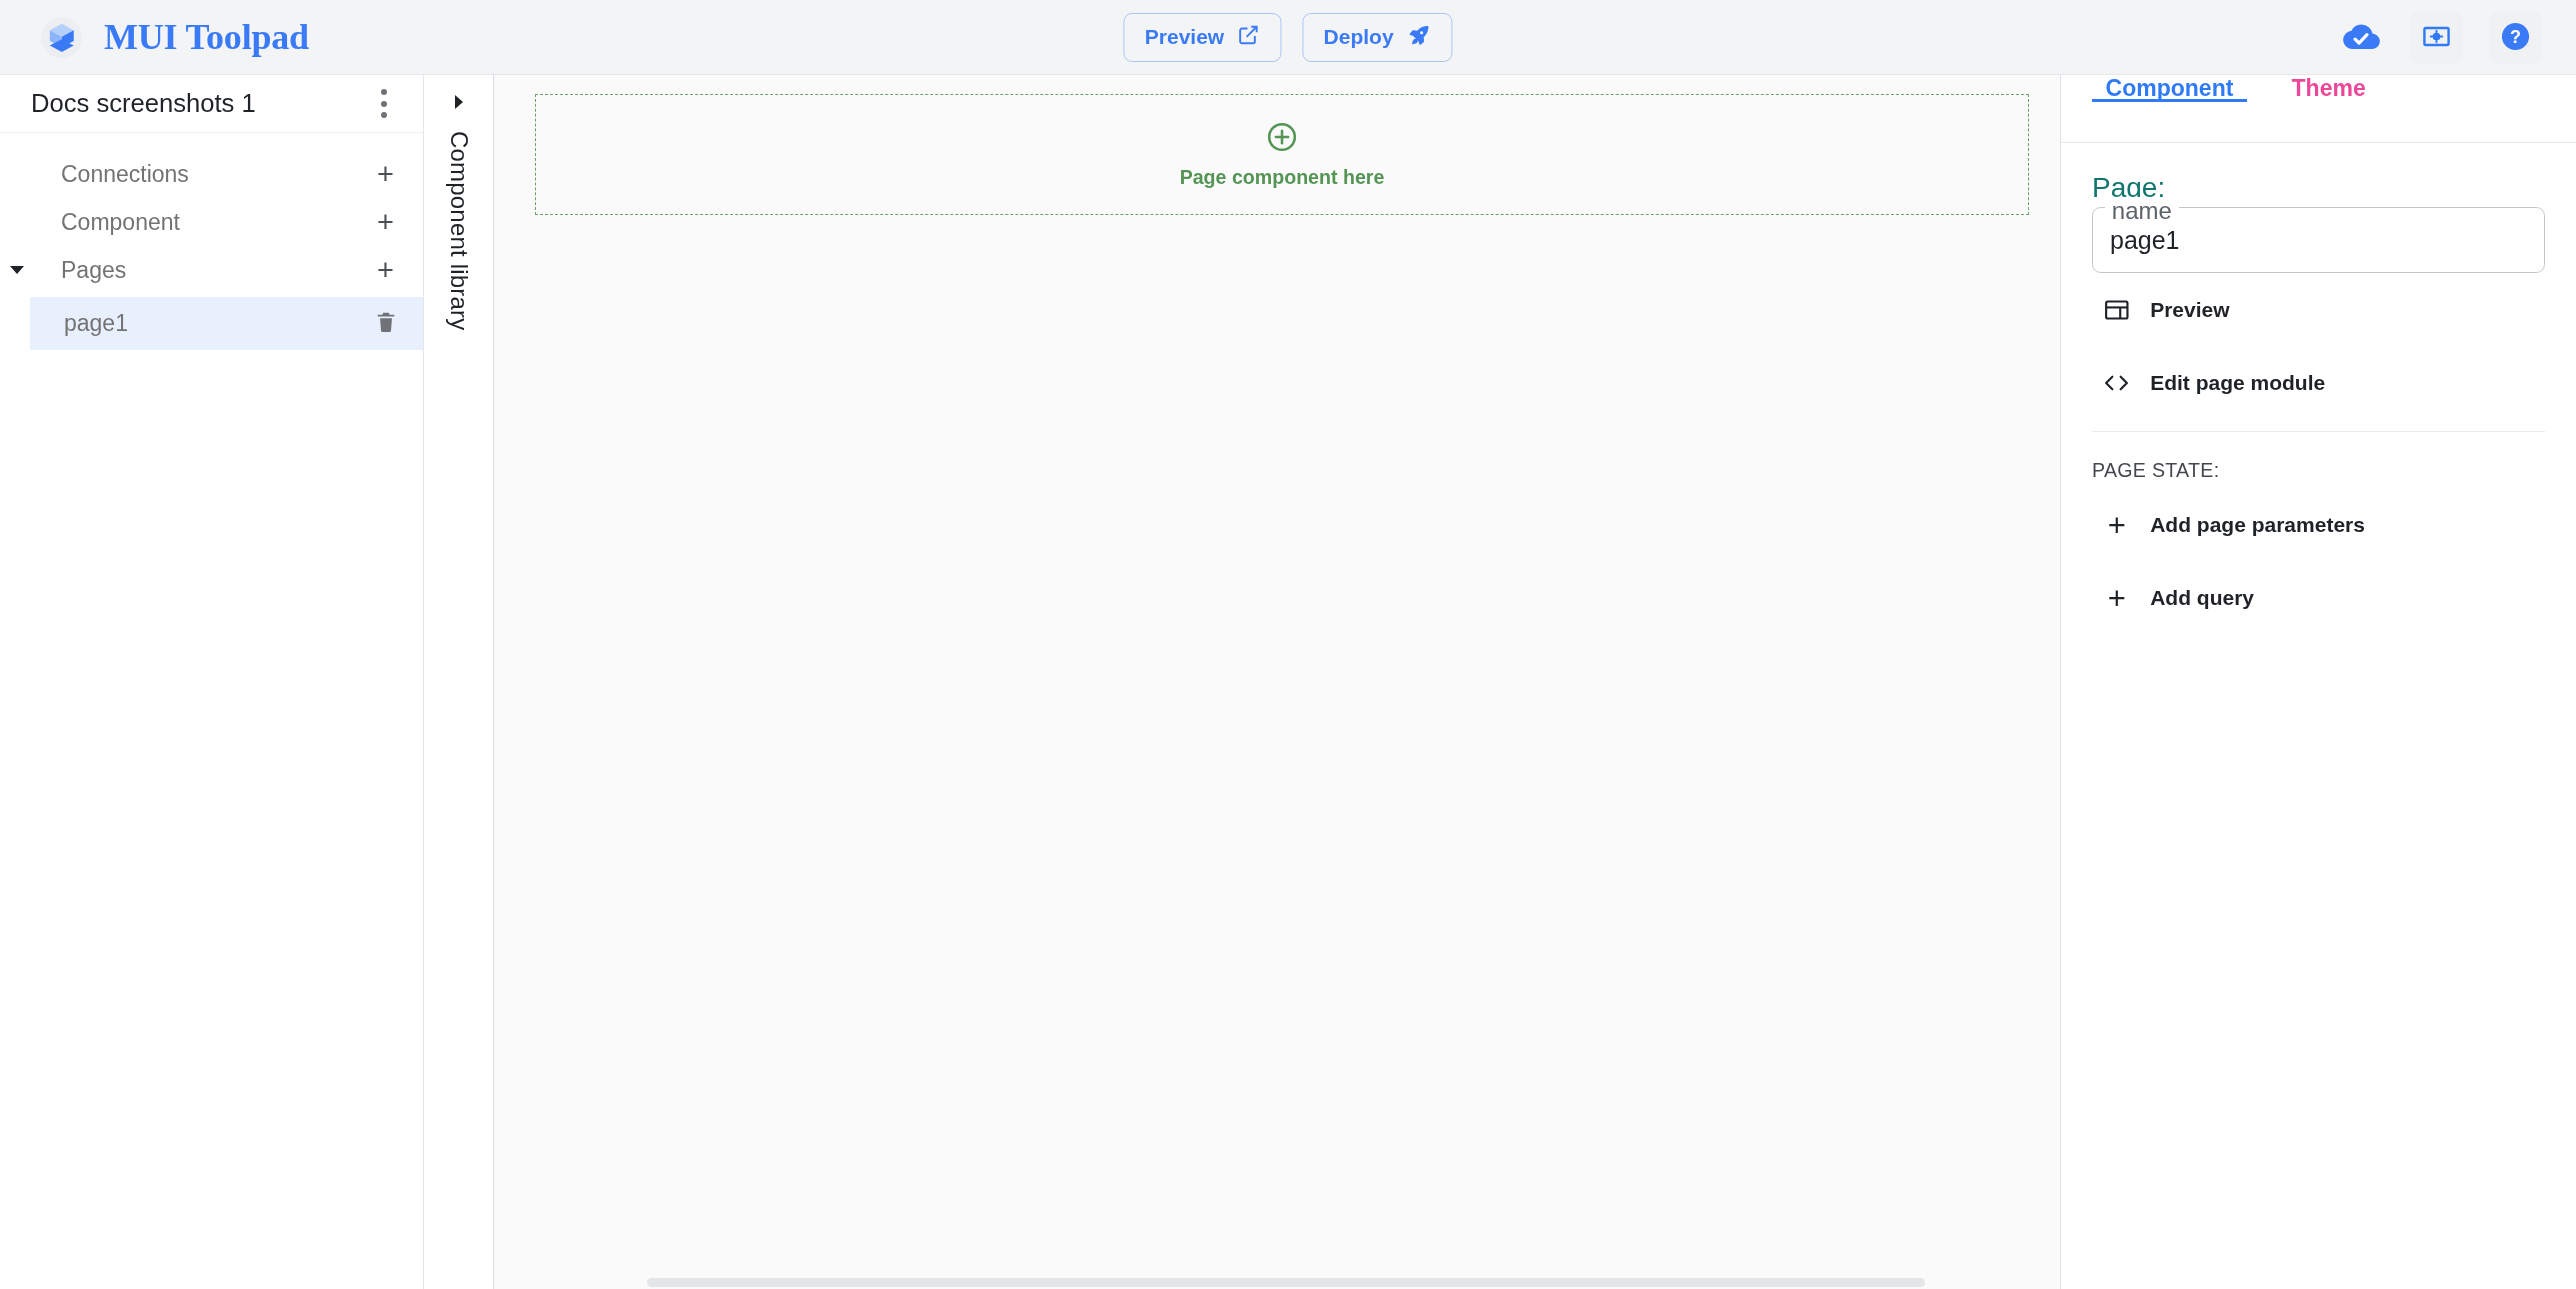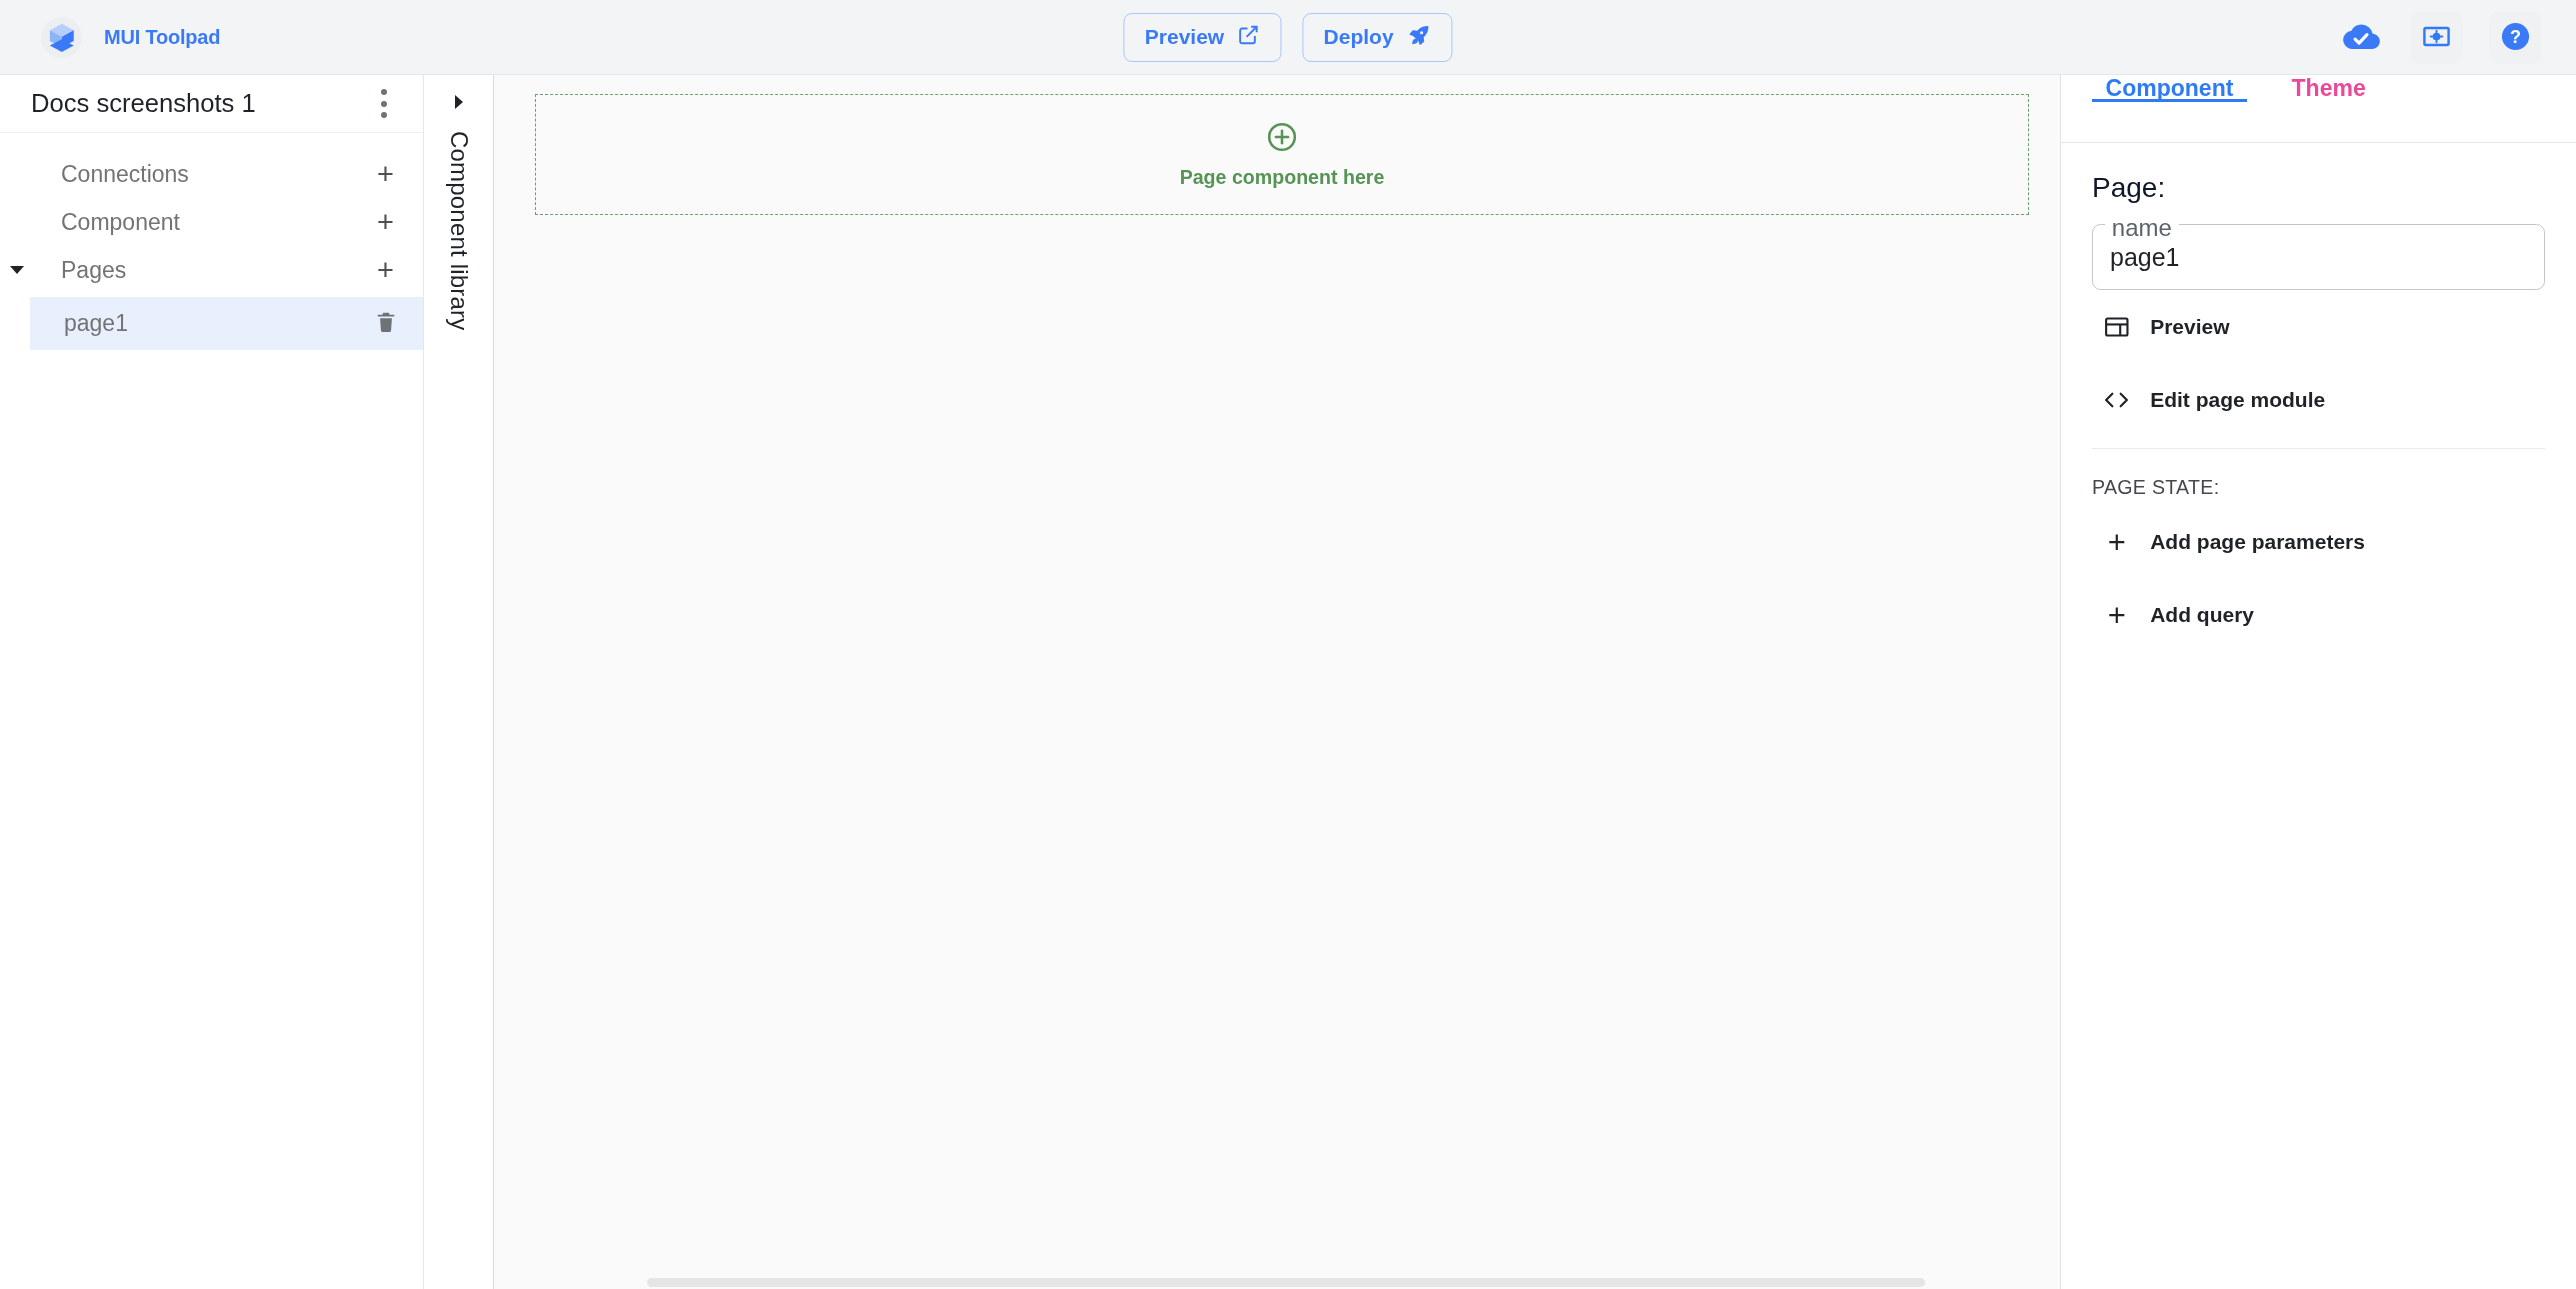--- a/index.html
+++ b/index.html
@@ -20,21 +20,21 @@
     display: flex; align-items: center;
     position: relative;
   }
   .brand { display: flex; align-items: center; padding-left: 41px; gap: 22px; }
   .logo-badge {
     width: 41px; height: 41px; border-radius: 50%;
     background: #eceef1;
     display: flex; align-items: center; justify-content: center;
   }
   .brand-name {
-    font-size: 20px; font-weight: bold; color: #3a7af6; letter-spacing: -0.2px;
+    font-size: 36px; font-weight: bold; color: #3a7af6; letter-spacing: -0.2px; font-family: Liberation Serif, serif;
   }
   .header-center {
     position: absolute; left: 50%; transform: translateX(-50%);
     display: flex; align-items: center; gap: 21px;
   }
   .topbtn {
     height: 49px; border-radius: 8.5px;
     border: 0.9px solid #a8c6fb; background: transparent;
     color: #3a7af6; font-size: 21px; font-weight: bold;
     display: flex; align-items: center; gap: 13.6px;
@@ -153,21 +153,21 @@
     font-family: "Liberation Sans", sans-serif;
   }
   .tab.active { color: #2f7af5; }
   .tab.active::after {
     content: ""; position: absolute; left: 0; right: 0; bottom: 0;
     height: 3.4px; background: #2f7af5;
   }
   .tab + .tab { margin-left: 31px; }
 
   .insp-body { padding: 29px 31px 0 31px; }
-  .insp-h1 { font-size: 28px; color: #0f172a; margin-bottom: 20px; }
+  .insp-h1 { font-size: 28px; color: #0f766e; margin-bottom: 3px; }
 
   .field {
     position: relative; height: 66px;
     border: 0.9px solid #c2c6cc; border-radius: 8.5px;
     display: flex; align-items: center; padding: 0 17px;
     cursor: text;
   }
   .field .flabel {
     position: absolute; top: -11px; left: 12px;
     background: #fff; padding: 0 6.8px;

